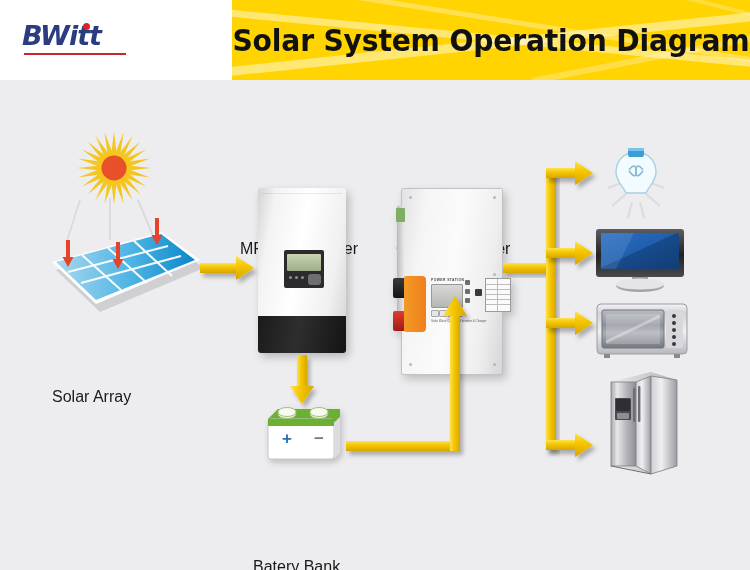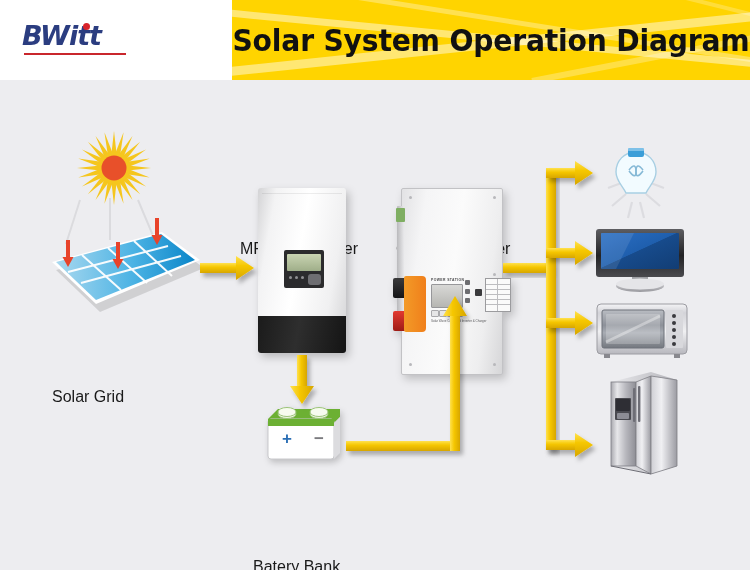--- a/index.html
+++ b/index.html
@@ -410,21 +410,21 @@
           <rect x="-2" y="0" width="4" height="18"></rect>
           <polygon points="-5.5,17 5.5,17 0,27"></polygon>
         </g>
         <g transform="translate(119,20)">
           <rect x="-2" y="0" width="4" height="18"></rect>
           <polygon points="-5.5,17 5.5,17 0,27"></polygon>
         </g>
       </g>
     </svg>
   </div>
-  <div class="label" style="left:52px; top:308px;">Solar Grid</div>
+  <div class="label" style="left:52px; top:308px;">Solar Array</div>
 
   <div class="label" style="left:240px; top:160px;">MPPT Controller</div>
   <div id="mppt">
     <div id="mppt-body"></div>
     <div id="mppt-top-seam"></div>
     <div id="mppt-screenpanel">
       <div id="mppt-lcd"></div>
       <div class="mppt-led" style="left:5px;"></div>
       <div class="mppt-led" style="left:11px;"></div>
       <div class="mppt-led" style="left:17px;"></div>

